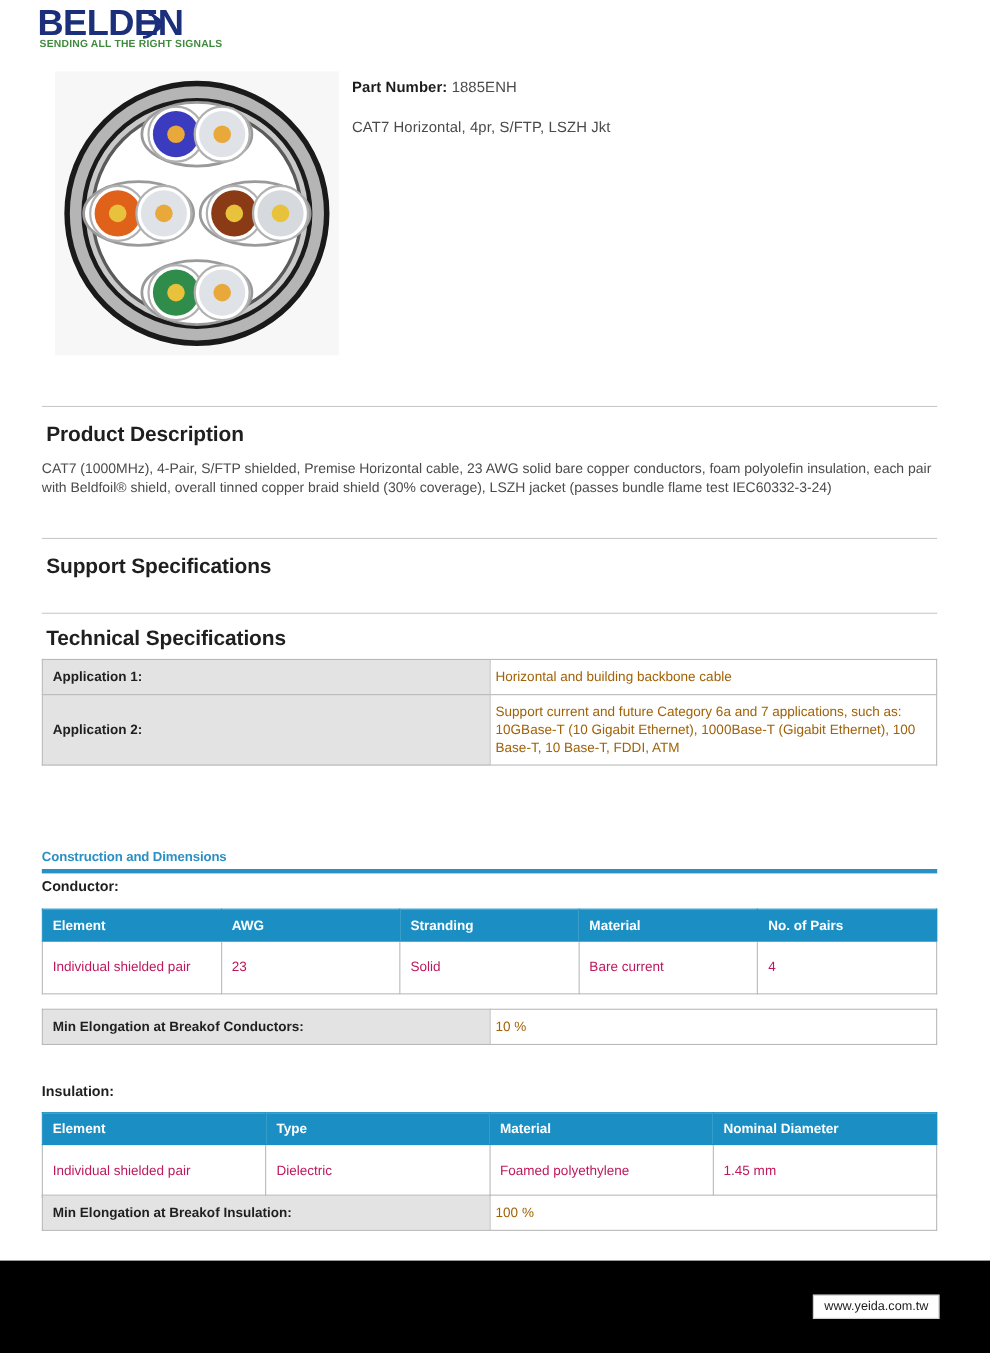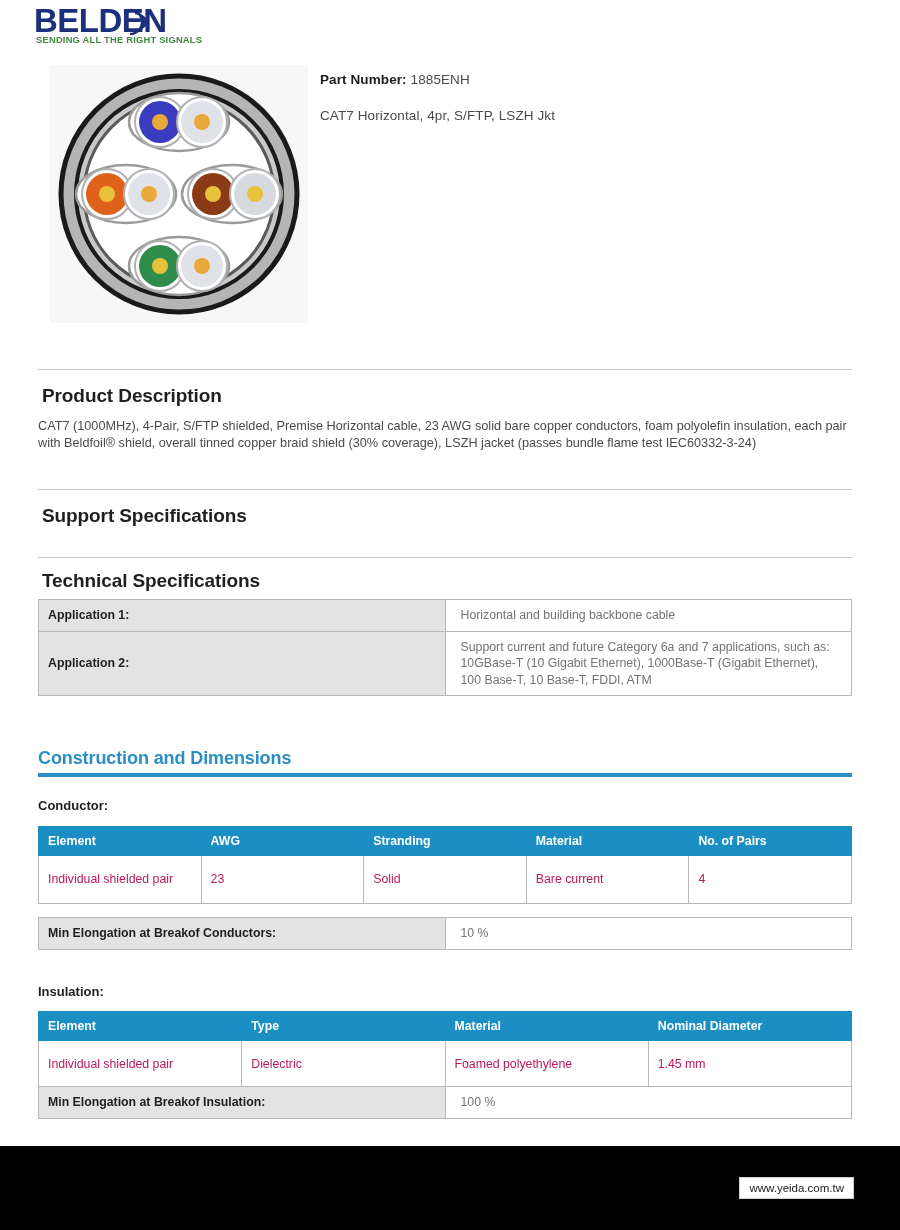--- a/index.html
+++ b/index.html
@@ -34,24 +34,25 @@
   .hr-thin { position:absolute; left:38px; width:814px; height:1px; background:#c9c9c9; }
 
   .sec-h1 {
     position:absolute; left:42px;
     font-size:19px; font-weight:bold; color:#1f1f1f;
     letter-spacing:-.1px;
   }
 
   .sec-blue {
     position:absolute; left:38px; width:814px;
-    font-size:18px; font-weight:bold; color:#2a8fc4;
+    font-size:12px; font-weight:bold; color:#2a8fc4;
     letter-spacing:-.1px;
     padding-bottom:4px;
     border-bottom:4px solid #2a8fc4;
+    margin-top:24px;
   }
 
   .sub-h {
     position:absolute; left:38px;
     font-size:13px; font-weight:bold; color:#1f1f1f;
   }
 
   .para {
     position:absolute; left:38px; width:814px;
     font-size:12.7px; line-height:16.5px; color:#4a4a4a;
@@ -61,21 +62,21 @@
   table { border-collapse:collapse; position:absolute; left:38px; width:814px; }
   table td, table th { border:1px solid #b9b9b9; }
 
   
   .kv td { font-size:12.3px; vertical-align:middle; }
   .kv td.k {
     width:50%; background:#e3e3e3; color:#1f1f1f; font-weight:bold;
     padding:7px 9px;
   }
   .kv td.v {
-    background:#ffffff; color:#737373; padding:7px 15px;
+    background:#ffffff; color:#a16207; padding:7px 5px;
     line-height:16.5px;
   }
 
   
   .cols th {
     background:#1b8fc4; color:#ffffff; font-weight:bold;
     font-size:12.3px; text-align:left; padding:7px 9px;
     border:1px solid #1b8fc4;
   }
   .cols td {

